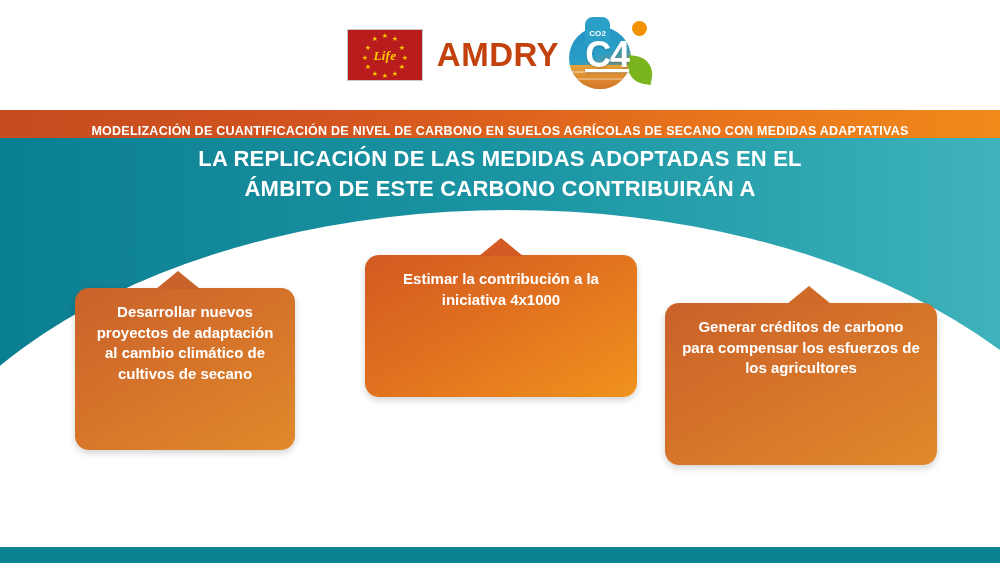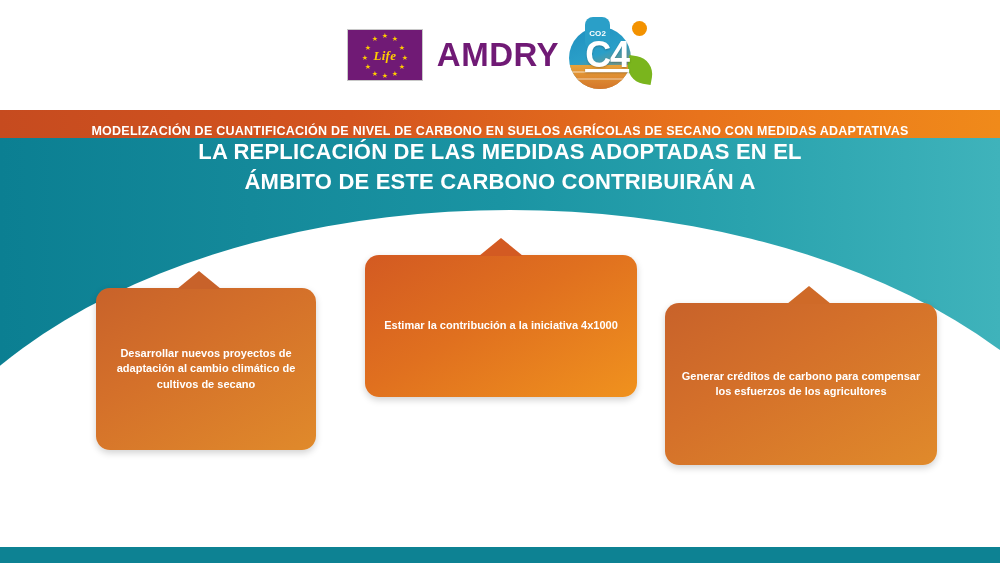--- a/index.html
+++ b/index.html
@@ -29,21 +29,21 @@
     width: 1000px;
     height: 110px;
     display: flex;
     align-items: center;
     justify-content: center;
     gap: 14px;
   }
   .eu-flag {
     width: 74px;
     height: 50px;
-    background: #701a75;
+    background: #b91c1c;
     border: 1px solid #c8c8c8;
     position: relative;
     flex: none;
   }
   .eu-stars {
     position: absolute;
     left: 50%;
     top: 50%;
     transform: translate(-50%, -50%);
     width: 44px;
@@ -71,21 +71,21 @@
     letter-spacing: 0.3px;
   }
   .brand {
     display: flex;
     align-items: center;
     gap: 2px;
   }
   .brand-amdry {
     font-size: 33px;
     font-weight: bold;
-    color: #701a75;
+    color: #c2410c;
     letter-spacing: 0.5px;
   }
   .c4-wrap {
     position: relative;
     width: 92px;
     height: 72px;
     flex: none;
   }
   .c4-circle {
     position: absolute;
@@ -215,42 +215,41 @@
     left: 0;
     bottom: 0;
     width: 1000px;
     height: 16px;
     background: #0d8293;
   }
 
   .headline {
     position: absolute;
     left: 0;
-    top: 137px;
+    top: 144px;
     width: 1000px;
     text-align: center;
     color: #ffffff;
     font-size: 22px;
     font-weight: bold;
     line-height: 1.35;
     letter-spacing: 0.2px;
   }
 
   
   .box {
     position: absolute;
     border-radius: 14px;
     box-sizing: border-box;
     display: flex;
-    align-items: center;
     justify-content: center;
     text-align: center;
     color: #ffffff;
     font-weight: bold;
-    font-size: 11px;
+    font-size: 15px;
     line-height: 1.38;
     padding: 14px 16px;
     box-shadow: 0 3px 7px rgba(0,0,0,0.18);
   }
   .box .arrow {
     position: absolute;
     top: -17px;
     left: 50%;
     transform: translateX(-50%);
     width: 0;
@@ -259,21 +258,20 @@
     border-right: 22px solid transparent;
     border-bottom: 18px solid #d06b27;
   }
 
   #box-left {
     left: 75px;
     top: 288px;
     width: 220px;
     height: 162px;
     background: linear-gradient(150deg, #c8622a 0%, #d4702a 40%, #e08a2b 100%);
-    margin-left: 21px;
   }
   #box-left .arrow { border-bottom-color: #c8622a; left: 47%; }
 
   #box-center {
     left: 365px;
     top: 255px;
     width: 272px;
     height: 142px;
     background: linear-gradient(150deg, #d35a22 0%, #e0701f 45%, #f0921e 100%);
   }

